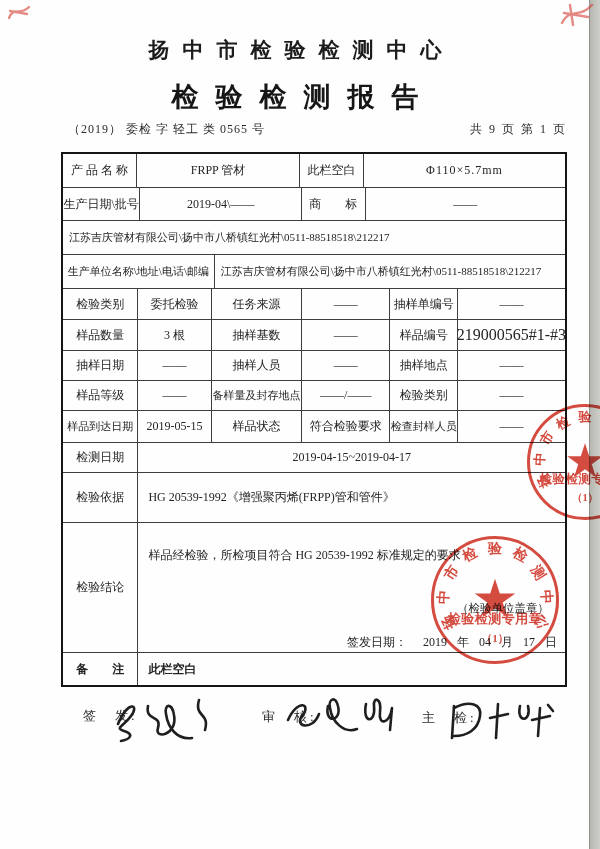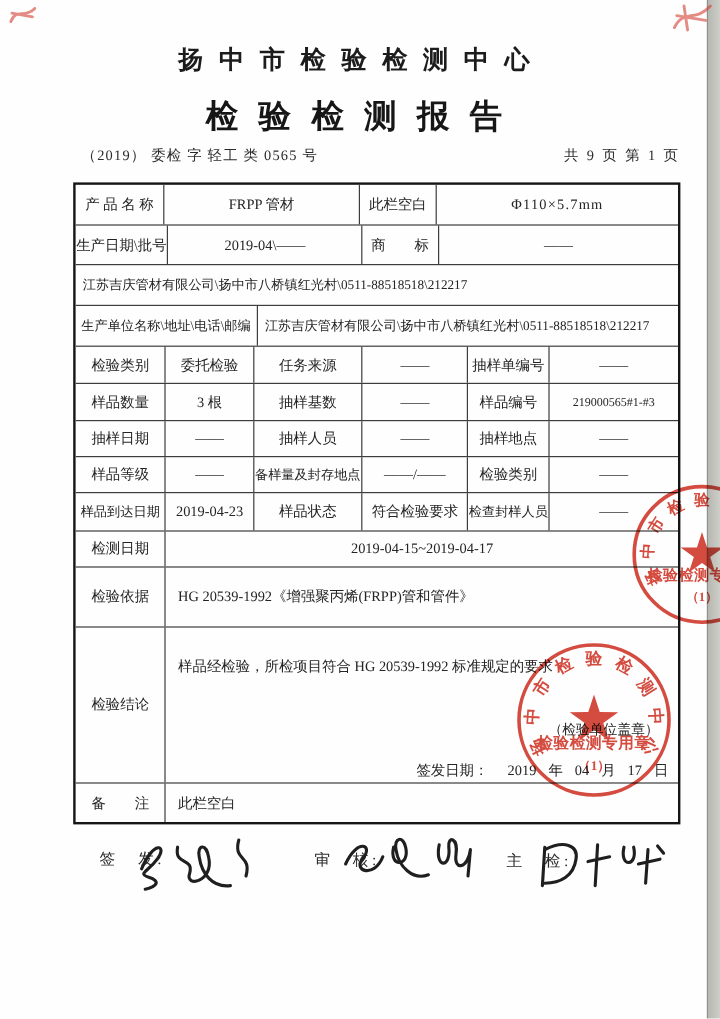--- a/index.html
+++ b/index.html
@@ -9,27 +9,27 @@
   
   .org-title{top:36px;left:0;right:10px;text-align:center;font-size:21px;font-weight:700;
              letter-spacing:13px;padding-left:13px;white-space:pre;color:#1c1c1c;}
   .report-title{top:79px;left:0;right:10px;text-align:center;font-size:27px;font-weight:700;
              letter-spacing:17px;padding-left:17px;white-space:pre;color:#161616;}
   .ref-no{top:121px;left:68px;font-size:12px;white-space:pre;letter-spacing:1px;color:#2a2a2a;}
   .page-info{top:121px;left:470px;font-size:12px;white-space:pre;letter-spacing:2px;color:#2a2a2a;}
   
   .doc-table{left:61px;top:152px;width:506px;border:2.5px solid #151515;box-sizing:border-box;background:transparent;}
   .row{display:flex;border-bottom:1px solid #3d3d3d;box-sizing:border-box;}
-  .row:last-child{border-bottom:none;}
+  .row:last-child{border-bottom:none;font-weight:bold;}
   .cell{border-right:1px solid #3d3d3d;box-sizing:border-box;display:flex;align-items:center;
         justify-content:center;font-size:12px;white-space:pre;overflow:hidden;color:#242424;}
   .cell:last-child{border-right:none;}
   .cell.left{justify-content:flex-start;padding:0 6px;}
   .cell.small{font-size:11px;}
-  .cell.tiny{font-size:10px;}
+  .cell.tiny{font-size:16px;}
   .concl{position:relative;display:block;}
   .concl-text{position:absolute;top:24px;left:10px;right:16px;font-size:12px;white-space:pre-wrap;}
   .seal-note{position:absolute;top:78px;right:16px;font-size:11.5px;white-space:pre;}
   .issue-line{position:absolute;top:96px;right:8px;font-size:12px;white-space:pre;}
   .issue-line .val{margin-left:16px;word-spacing:7px;}
   
   .sig-label{font-size:13px;white-space:pre;letter-spacing:3px;color:#2a2a2a;margin-left:20px;}
   .sig svg{display:block;}
   .sig path{stroke:#1f1f1f;stroke-width:2.6;fill:none;stroke-linecap:round;stroke-linejoin:round;}
   
@@ -134,21 +134,21 @@
       <div class="cell" style="width:76px">样品等级</div>
       <div class="cell" style="width:74px">——</div>
       <div class="cell small" style="width:91px">备样量及封存地点</div>
       <div class="cell" style="width:89px">——/——</div>
       <div class="cell" style="width:68px">检验类别</div>
       <div class="cell" style="width:108px">——</div>
     </div>
 
     <div class="row" style="height:32px">
       <div class="cell small" style="width:76px">样品到达日期</div>
-      <div class="cell" style="width:74px">2019-04-23</div>
+      <div class="cell" style="width:74px">2019-05-15</div>
       <div class="cell" style="width:91px">样品状态</div>
       <div class="cell" style="width:89px">符合检验要求</div>
       <div class="cell small" style="width:68px">检查封样人员</div>
       <div class="cell" style="width:108px">——</div>
     </div>
 
     <div class="row" style="height:30px">
       <div class="cell" style="width:76px">检测日期</div>
       <div class="cell" style="width:430px">2019-04-15~2019-04-17</div>
     </div>

